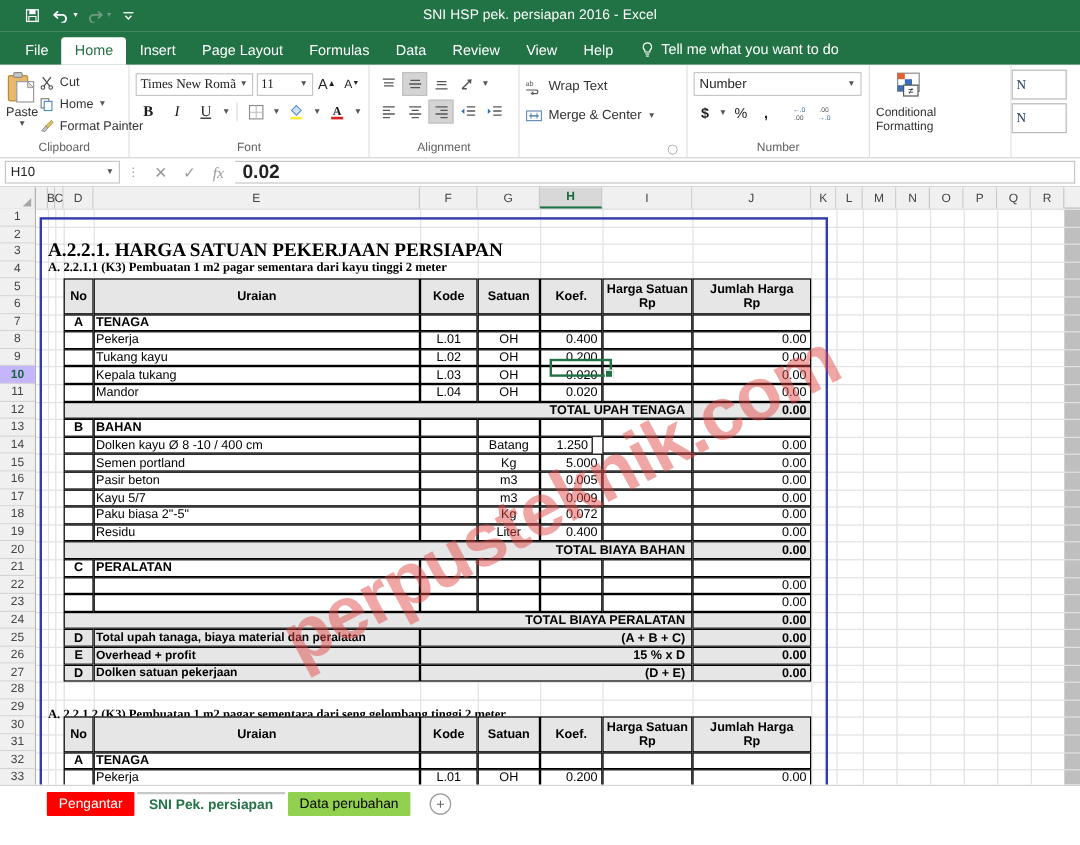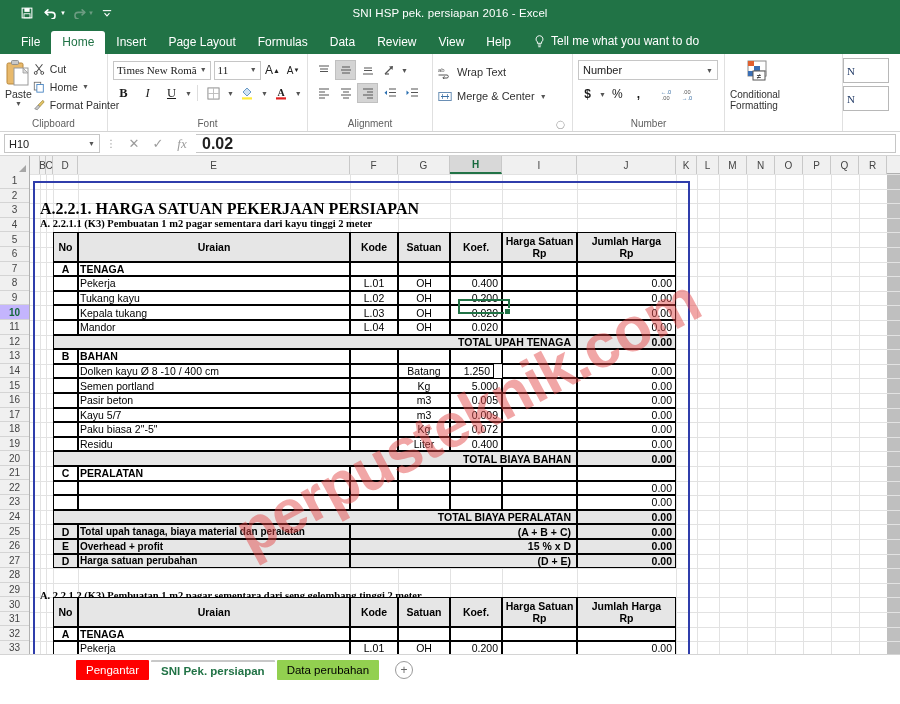--- a/index.html
+++ b/index.html
@@ -280,21 +280,21 @@
     color: rgba(225, 70, 70, 0.48);
     transform: rotate(-28deg);
     white-space: nowrap; pointer-events: none;
     letter-spacing: -1px; z-index: 5;
   }
 
   
   .tabbar {
     height: 30px; background: #ffffff;
     border-top: 1px solid #d4d4d4;
-    display: flex; align-items: center; padding-left: 76px;
+    display: flex; align-items: center; padding-left: 39px;
     position: relative;
   }
   .stab {
     height: 20px; display: flex; align-items: center;
     padding: 0 10px; font-size: 11.5px;
     margin-right: 2px; border-radius: 1px;
     white-space: nowrap;
   }
   .stab.active { font-weight: bold; color: #217346; background: #ffffff;
                  border-top: 2px solid #c8c8c8; }
@@ -925,21 +925,21 @@
             <div class="cell r b bx shade" style="position:absolute;left:547px;top:350.4px;width:99px;height:14.6px;font-size:10.5px;">0.00</div>
           </div>
           <div>
             <div class="cell c b bx shade" style="position:absolute;left:23px;top:365px;width:25px;height:14.6px;font-size:10.5px;">E</div>
             <div class="cell l b bx shade" style="position:absolute;left:48px;top:365px;width:272px;height:14.6px;font-size:10px;">Overhead + profit</div>
             <div class="cell r b bx shade" style="position:absolute;left:320px;top:365px;width:227px;height:14.6px;font-size:10.5px;padding-right:5px;">15 % x D</div>
             <div class="cell r b bx shade" style="position:absolute;left:547px;top:365px;width:99px;height:14.6px;font-size:10.5px;">0.00</div>
           </div>
           <div>
             <div class="cell c b bx shade" style="position:absolute;left:23px;top:379.59999999999997px;width:25px;height:14.6px;font-size:10.5px;">D</div>
-            <div class="cell l b bx shade" style="position:absolute;left:48px;top:379.59999999999997px;width:272px;height:14.6px;font-size:10px;">Harga satuan perubahan</div>
+            <div class="cell l b bx shade" style="position:absolute;left:48px;top:379.59999999999997px;width:272px;height:14.6px;font-size:10px;">Dolken satuan pekerjaan</div>
             <div class="cell r b bx shade" style="position:absolute;left:320px;top:379.59999999999997px;width:227px;height:14.6px;font-size:10.5px;padding-right:5px;">(D + E)</div>
             <div class="cell r b bx shade" style="position:absolute;left:547px;top:379.59999999999997px;width:99px;height:14.6px;font-size:10.5px;">0.00</div>
           </div>
           <div>
             <div class="cell c b bx shade" style="position:absolute;left:23px;top:423.4px;width:25px;height:29.2px;font-size:10.5px;">No</div>
             <div class="cell c b bx shade" style="position:absolute;left:48px;top:423.4px;width:272px;height:29.2px;font-size:10.5px;">Uraian</div>
             <div class="cell c b bx shade" style="position:absolute;left:320px;top:423.4px;width:48px;height:29.2px;font-size:10.5px;">Kode</div>
             <div class="cell c b bx shade" style="position:absolute;left:368px;top:423.4px;width:52px;height:29.2px;font-size:10.5px;">Satuan</div>
             <div class="cell c b bx shade" style="position:absolute;left:420px;top:423.4px;width:52px;height:29.2px;font-size:10.5px;">Koef.</div>
             <div class="cell c b bx shade" style="position:absolute;left:472px;top:423.4px;width:75px;height:29.2px;font-size:10.5px;flex-direction:column;justify-content:center;line-height:12px;">

